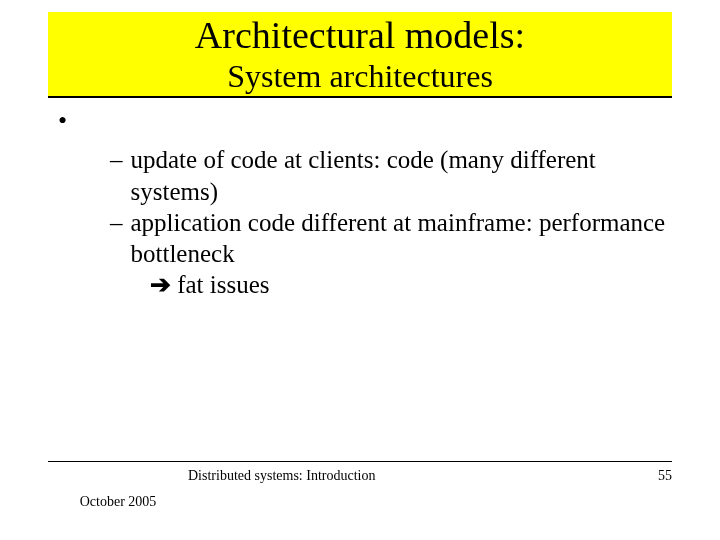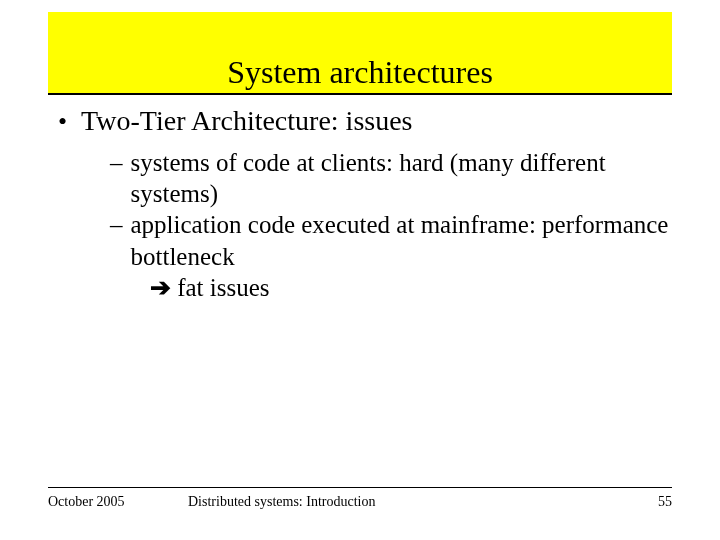--- a/index.html
+++ b/index.html
@@ -19,21 +19,20 @@
       border-bottom: 2px solid #000;
     }
     .title-line1 {
       font-size: 38px;
       line-height: 1.15;
     }
     .title-line2 {
       font-size: 32px;
       line-height: 1.15;
       padding-bottom: 2px;
-      margin-top: 40px;
     }
     .content {
       margin: 10px 48px 0 48px;
     }
     .bullet-row {
       display: flex;
       align-items: baseline;
       gap: 14px;
       margin-left: 10px;
       margin-bottom: 10px;
@@ -74,47 +73,47 @@
       border: 0;
       border-top: 1.5px solid #000;
       margin-bottom: 6px;
     }
     .footer-row {
       display: flex;
       justify-content: space-between;
       font-size: 14px;
     }
     .footer-center { text-align: left; flex: 1; }
-    .footer-left { flex: 0 0 auto; width: 140px; text-align: left; }
+    .footer-left { flex: 0 0 auto; width: 140px; text-align: center; margin-top: 26px; }
     .footer-right { flex: 0 0 auto; width: 60px; text-align: right; }
   </style>
 </head>
 <body>
 
 <div class="title-block">
+  <div class="title-line1">Architectural models:</div>
   <div class="title-line2">System architectures</div>
 </div>
 
 <div class="content">
   <div class="bullet-row">
     <span class="bullet-dot">•</span>
-    <span class="bullet-text">Two-Tier Architecture: issues</span>
   </div>
 
   <div class="sub">
     <div class="dash-row">
       <span class="dash">–</span>
-      <span>systems of code at clients: hard (many different systems)</span>
+      <span>update of code at clients: code (many different systems)</span>
     </div>
   </div>
 
   <div class="sub">
     <div class="dash-row">
       <span class="dash">–</span>
-      <span>application code executed at mainframe: performance bottleneck</span>
+      <span>application code different at mainframe: performance bottleneck</span>
     </div>
     <div class="arrow-row">
       <span class="arrow">➔</span>
       <span>fat issues</span>
     </div>
   </div>
 </div>
 
 <div class="footer">
   <hr class="footer-rule">

